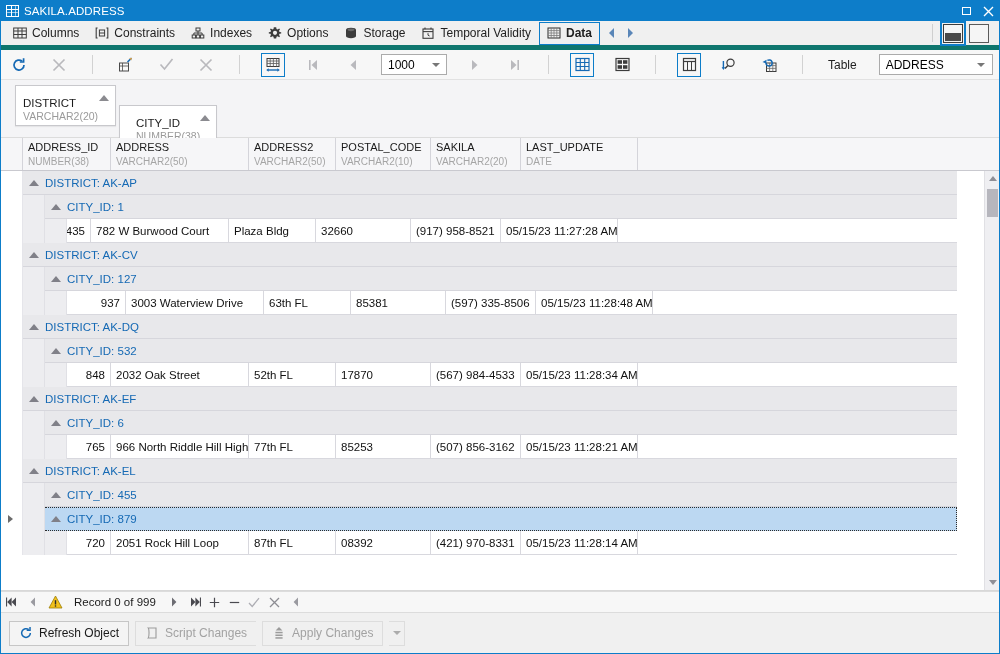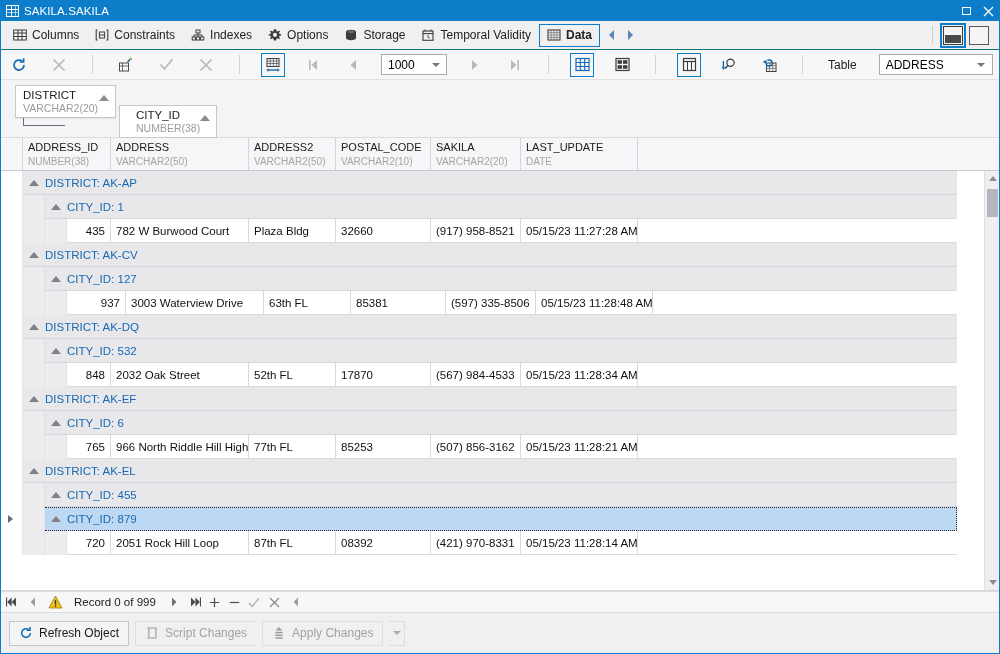--- a/index.html
+++ b/index.html
@@ -74,21 +74,21 @@
   }
   .max-sq { width: 9px; height: 8px; border: 1.3px solid #fff; }
 
   
   .tabstrip {
     height: 29px;
     background: #f0f0f0;
     display: flex;
     align-items: center;
     padding: 0 4px;
-    border-bottom: 1px solid #0f766e;
+    border-bottom: 5px solid #0f766e;
     flex: 0 0 auto;
   }
   .tab {
     display: flex;
     align-items: center;
     gap: 5px;
     height: 23px;
     padding: 0 7px;
     font-size: 12px;
     color: #222;
@@ -195,21 +195,21 @@
     flex: 0 0 auto;
   }
   .gchip {
     position: absolute;
     background: #ffffff;
     border: 1px solid #c8c8cc;
     box-shadow: 0 1px 1px rgba(0,0,0,0.06);
     padding: 3px 22px 3px 7px;
     cursor: default;
   }
-  .gchip .gname { font-size: 11.5px; color: #1b1b1b; line-height: 13px; }
+  .gchip .gname { font-size: 11.5px; color: #1b1b1b; line-height: 13px; margin-top: 8px; }
   .gchip .gtype { font-size: 10.5px; color: #9a9a9a; line-height: 12px; }
   .gchip .gsort {
     position: absolute; right: 6px; top: 9px;
     width: 0; height: 0;
     border-left: 5px solid transparent;
     border-right: 5px solid transparent;
     border-bottom: 6px solid #8b8b90;
   }
   .gconn {
     position: absolute;
@@ -445,21 +445,21 @@
 </style>
 </head>
 <body>
 
 <div id="app">
 
   <div class="titlebar">
     <span class="tb-icon">
         <span class="grid-glyph"></span>
       </span>
-    <span class="title-text">SAKILA.SAKILA</span>
+    <span class="title-text">SAKILA.ADDRESS</span>
     <div class="win-buttons">
       <div class="win-btn">
           <span class="max-sq"></span>
         </div>
       <div class="win-btn">
         <svg width="11" height="11" viewBox="0 0 11 11">
             <path d="M1 1 L10 10 M10 1 L1 10" stroke="#ffffff" stroke-width="1.4" fill="none"></path>
           </svg>
       </div>
     </div>
@@ -747,21 +747,21 @@
             <div class="indent1"></div>
             <div class="grpcell">
               <span class="tri"></span>
               <span>CITY_ID: 1</span>
             </div>
           </div>
           <div class="drow">
             <div class="dg"></div>
             <div class="di"></div>
             <div class="di2"></div>
-            <div class="dcell num" style="width: 44px;">435</div>
+            <div class="dcell num" style="width: 24px;">435</div>
             <div class="dcell" style="width: 138px;">782 W Burwood Court</div>
             <div class="dcell" style="width: 87px;">Plaza Bldg</div>
             <div class="dcell" style="width: 95px;">32660</div>
             <div class="dcell" style="width: 90px;">(917) 958-8521</div>
             <div class="dcell" style="width: 117px;">05/15/23 11:27:28 AM</div>
             <div class="dtail"></div>
           </div>
           <div class="row lvl0">
             <div class="rowgutter"></div>
             <div class="grpcell">

